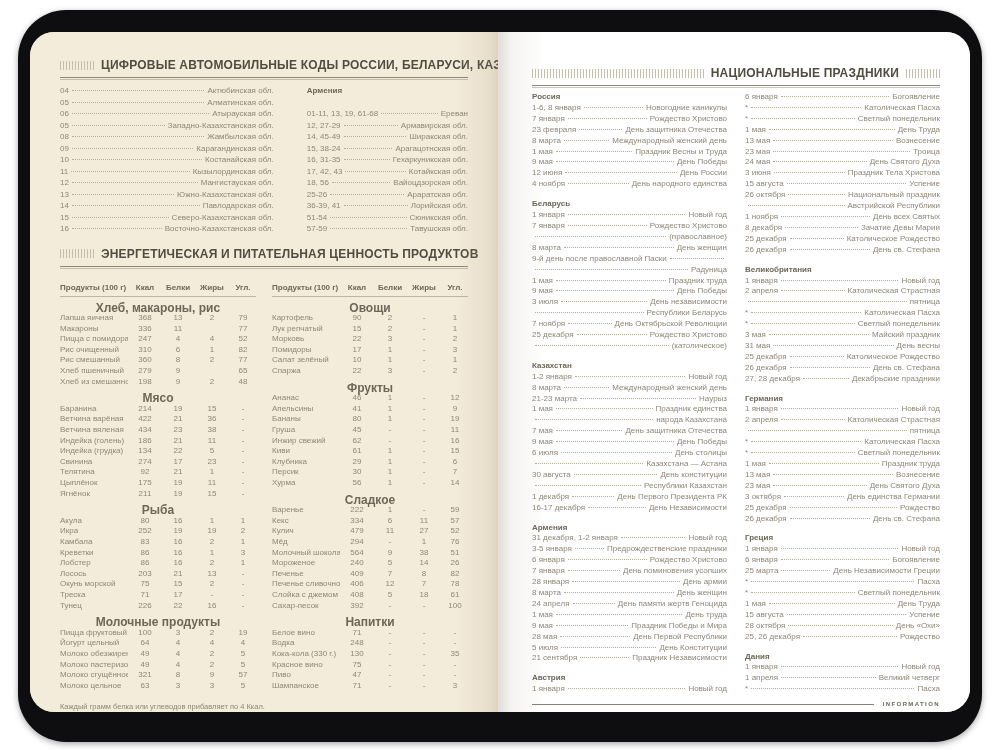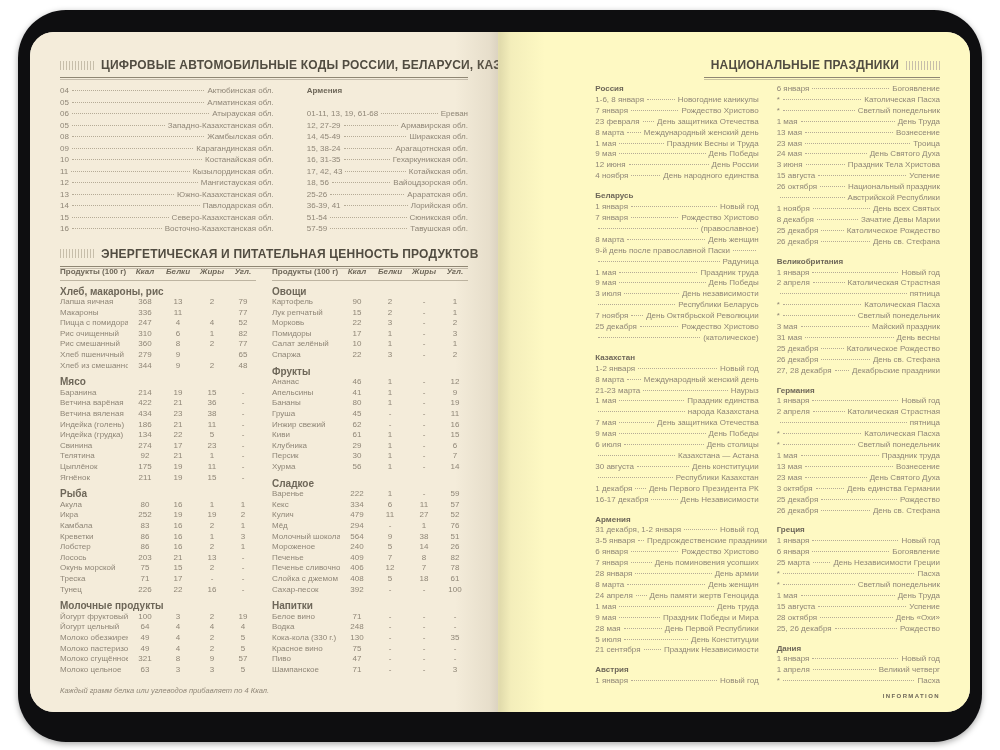--- a/index.html
+++ b/index.html
@@ -4,21 +4,21 @@
 <style>
   html,body{margin:0;padding:0;}
   body{font-family:"Liberation Sans", sans-serif; background:#ffffff;}
   .scene{position:relative;width:1000px;height:750px;background:#ffffff;overflow:hidden;}
   .cover{position:absolute;left:18px;right:18px;top:10px;bottom:8px;background:#0e0e10;border-radius:48px;
          box-shadow:0 2px 6px rgba(0,0,0,.35);}
   .spread{position:absolute;left:12px;right:12px;top:22px;bottom:30px;border-radius:24px;overflow:hidden;
           display:flex;background:#f3ecdc;}
   .page{flex:1;display:flex;flex-direction:column;overflow:hidden;position:relative;}
   .page.left{background:#f4ecda;padding:26px 30px 16px 30px;}
-  .page.right{background:#fef9c3;padding:26px 30px 16px 34px;align-items:flex-end;}
+  .page.right{background:#ffffff;padding:34px 30px 16px 34px;}
   .seam{position:absolute;top:0;bottom:0;left:50%;width:90px;transform:translateX(-50%);pointer-events:none;
         background:linear-gradient(90deg, rgba(150,138,112,0) 0%, rgba(150,138,112,.14) 38%, rgba(110,100,80,.20) 50%, rgba(150,138,112,.10) 62%, rgba(150,138,112,0) 100%);}
 
   
   .sec-head{display:flex;align-items:center;gap:7px;padding-bottom:5px;position:relative;flex:none;
             border-bottom:1px solid #8f8673;}
   .sec-head::after{content:"";position:absolute;left:0;right:0;bottom:-3px;height:1px;background:rgba(143,134,115,.45);}
   .sec-title{font-size:12px;font-weight:bold;color:#514c41;letter-spacing:.2px;white-space:nowrap;}
   .hatch{height:9px;background:repeating-linear-gradient(90deg,#c7beaa 0 1px, rgba(0,0,0,0) 1px 3px);}
   .hatch.short{width:34px;flex:none;}
@@ -32,32 +32,32 @@
 
   
   .codes-wrap{display:flex;gap:33px;margin-top:7px;flex:none;}
   .codes-col-a{flex:57;}
   .codes-col-b{flex:43;}
   .codes-country{font-size:8px;font-weight:bold;color:#6e6759;line-height:11.5px;}
   .codes-spacer{height:11.5px;}
 
   
   .nutri-head{margin-top:12px;}
-  .nutri-cols{display:flex;gap:16px;margin-top:0;flex:none;}
+  .nutri-cols{display:flex;gap:16px;margin-top:16px;flex:none;}
   .nutri-col{flex:1;min-width:0;}
   .n-grid{display:grid;grid-template-columns:1fr 30px 32px 32px 26px;column-gap:2px;}
   .n-colhead{font-size:8px;font-weight:bold;color:#6e6759;border-bottom:1px solid rgba(143,134,115,.55);
              padding-bottom:4px;}
-  .n-colhead .c{text-align:center;font-style:italic;}
-  .n-group-name{font-size:10px;font-weight:bold;color:#6e6759;line-height:10.6px;margin-top:8px;}
+  .n-colhead .c{text-align:center;}
+  .n-group-name{font-size:12px;font-weight:bold;color:#6e6759;line-height:10.6px;margin-top:8px;text-align:center;}
   .n-row{font-size:8px;color:#8f8677;line-height:10.6px;}
   .n-row .c{text-align:center;}
   .n-row .nm{white-space:nowrap;overflow:hidden;}
   .first-group .n-group-name{margin-top:6px;}
-  .footnotes{display:flex;margin-top:11px;flex:none;font-style:italic;}
+  .footnotes{display:flex;margin-top:11px;flex:none;}
   .footnotes div{flex:1;font-size:7.5px;color:#8f8677;}
 
   
   .hol-cols{display:flex;gap:18px;margin-top:6px;flex:none;}
   .hol-col{flex:1;min-width:0;}
   .hol-country{font-size:8px;font-weight:bold;color:#6e6759;line-height:10.9px;margin-top:9px;}
   .hol-country.first{margin-top:0;}
   .hol-row{line-height:10.9px;}
 
   
@@ -262,21 +262,21 @@
                 </div>
                 <div class="n-grid n-row">
                   <span class="nm">Хлеб пшеничный</span>
                   <span class="c">279</span>
                   <span class="c">9</span>
                   <span class="c"></span>
                   <span class="c">65</span>
                 </div>
                 <div class="n-grid n-row">
                   <span class="nm">Хлеб из смешанной муки</span>
-                  <span class="c">344</span>
+                  <span class="c">198</span>
                   <span class="c">9</span>
                   <span class="c">2</span>
                   <span class="c">48</span>
                 </div>
                 <div class="n-group-name">Мясо</div>
                 <div class="n-grid n-row">
                   <span class="nm">Баранина</span>
                   <span class="c">214</span>
                   <span class="c">19</span>
                   <span class="c">15</span>
@@ -397,21 +397,21 @@
                 </div>
                 <div class="n-grid n-row">
                   <span class="nm">Тунец</span>
                   <span class="c">226</span>
                   <span class="c">22</span>
                   <span class="c">16</span>
                   <span class="c">-</span>
                 </div>
                 <div class="n-group-name">Молочные продукты</div>
                 <div class="n-grid n-row">
-                  <span class="nm">Йогурт фруктовый</span>
+                  <span class="nm">Пицца фруктовый</span>
                   <span class="c">100</span>
                   <span class="c">3</span>
                   <span class="c">2</span>
                   <span class="c">19</span>
                 </div>
                 <div class="n-grid n-row">
                   <span class="nm">Йогурт цельный</span>
                   <span class="c">64</span>
                   <span class="c">4</span>
                   <span class="c">4</span>

